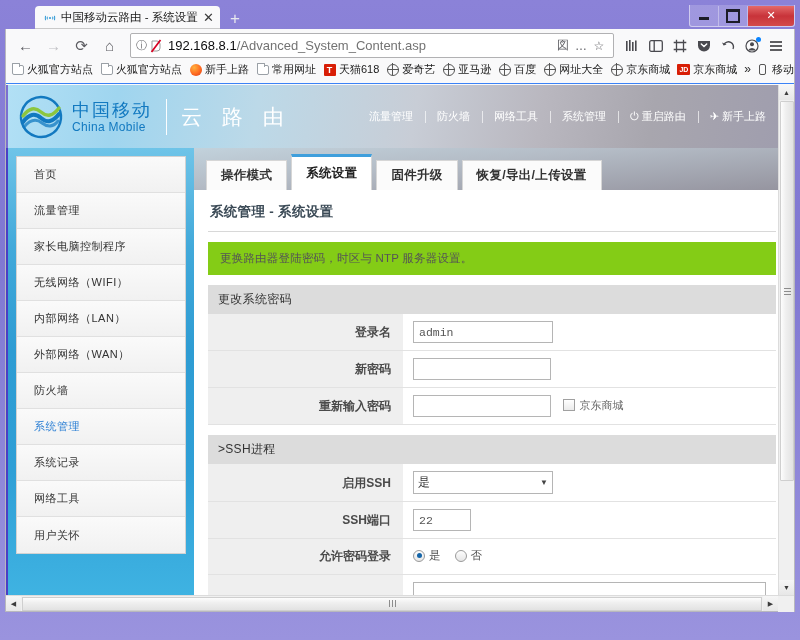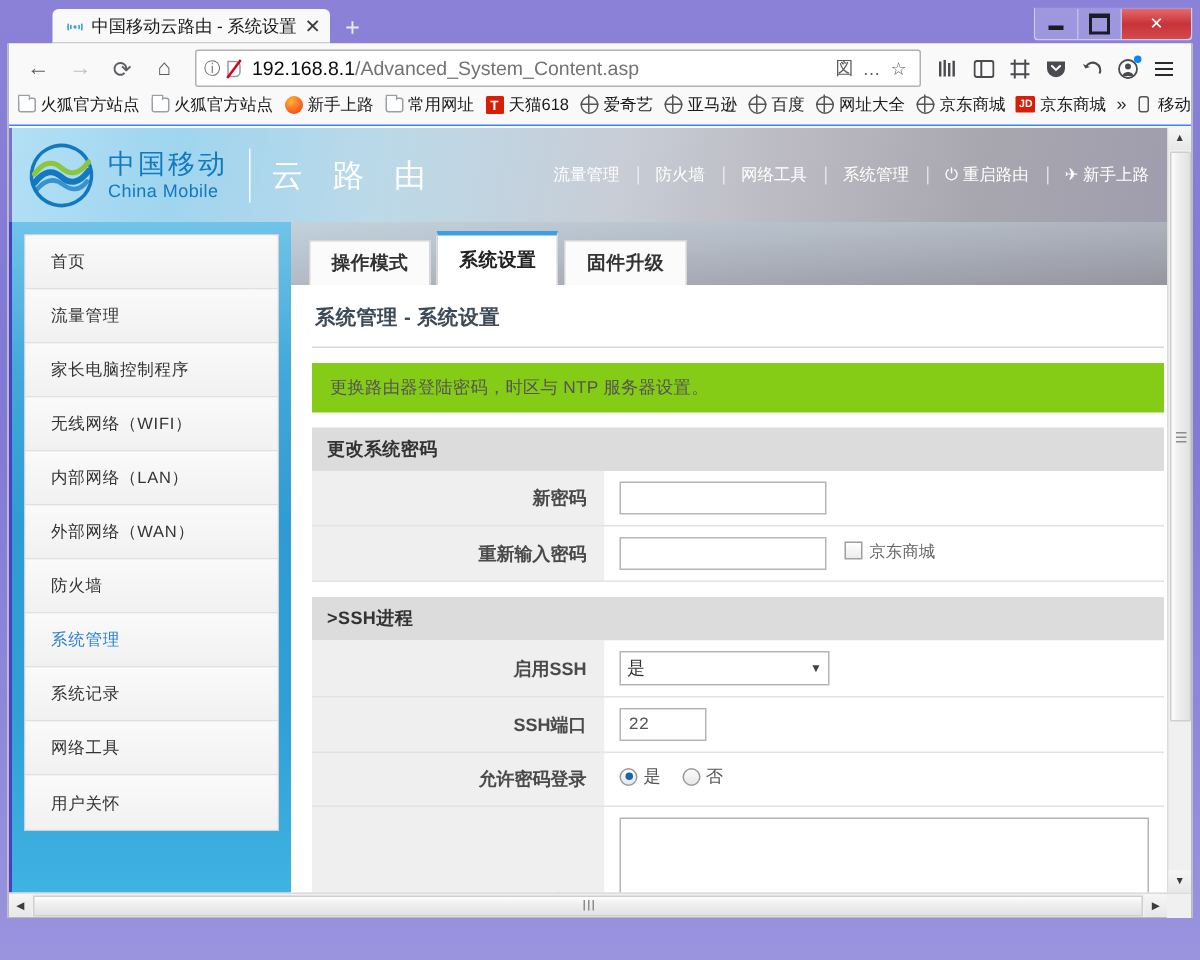--- a/index.html
+++ b/index.html
@@ -254,21 +254,21 @@
     letter-spacing: .3px;
   }
   .panel-desc {
     background: #84cc16;
     font-size: 11.5px; color: #555;
     padding: 9px 12px; margin-top: 10px;
     letter-spacing: .2px;
   }
   .sec-head {
     background: #dcdcdc;
-    font-size: 12px; font-weight: bold; color: #333;
+    font-size: 12px; font-weight: normal; color: #333;
     padding: 6px 10px; margin-top: 10px;
     letter-spacing: .3px;
   }
   .frm { border-collapse: collapse; width: 100%; table-layout: fixed; }
   .frm tr { border-bottom: 1px solid #e2e2e2; }
   .frm td.lbl {
     width: 195px; background: #efefef;
     text-align: right; padding: 9px 12px 9px 4px;
     font-size: 12px; font-weight: bold; color: #4a4a4a;
     vertical-align: bottom;
@@ -606,29 +606,36 @@
                   <span>用户关怀</span>
                 </div>
             </div>
           </div>
 
           <div class="content">
             <div class="tabs-row">
               <div class="ptab">操作模式</div>
               <div class="ptab active">系统设置</div>
               <div class="ptab">固件升级</div>
+              <div class="ptab">恢复/导出/上传设置</div>
             </div>
 
             <div class="panel">
               <div class="panel-title">系统管理 - 系统设置</div>
               <div class="panel-desc">更换路由器登陆密码，时区与 NTP 服务器设置。</div>
 
               <div class="sec-head">更改系统密码</div>
               <table class="frm">
                 <tbody>
+                    <tr>
+                  <td class="lbl">登录名</td>
+                  <td class="fld">
+                    <input class="txt" type="text" value="admin" style="">
+                  </td>
+                </tr>
                 <tr>
                   <td class="lbl">新密码</td>
                   <td class="fld">
                     <input class="txt wide" type="text" value="" style="">
                   </td>
                 </tr>
                 <tr>
                   <td class="lbl">重新输入密码</td>
                   <td class="fld">
                     <input class="txt wide" type="text" value="" style="">

